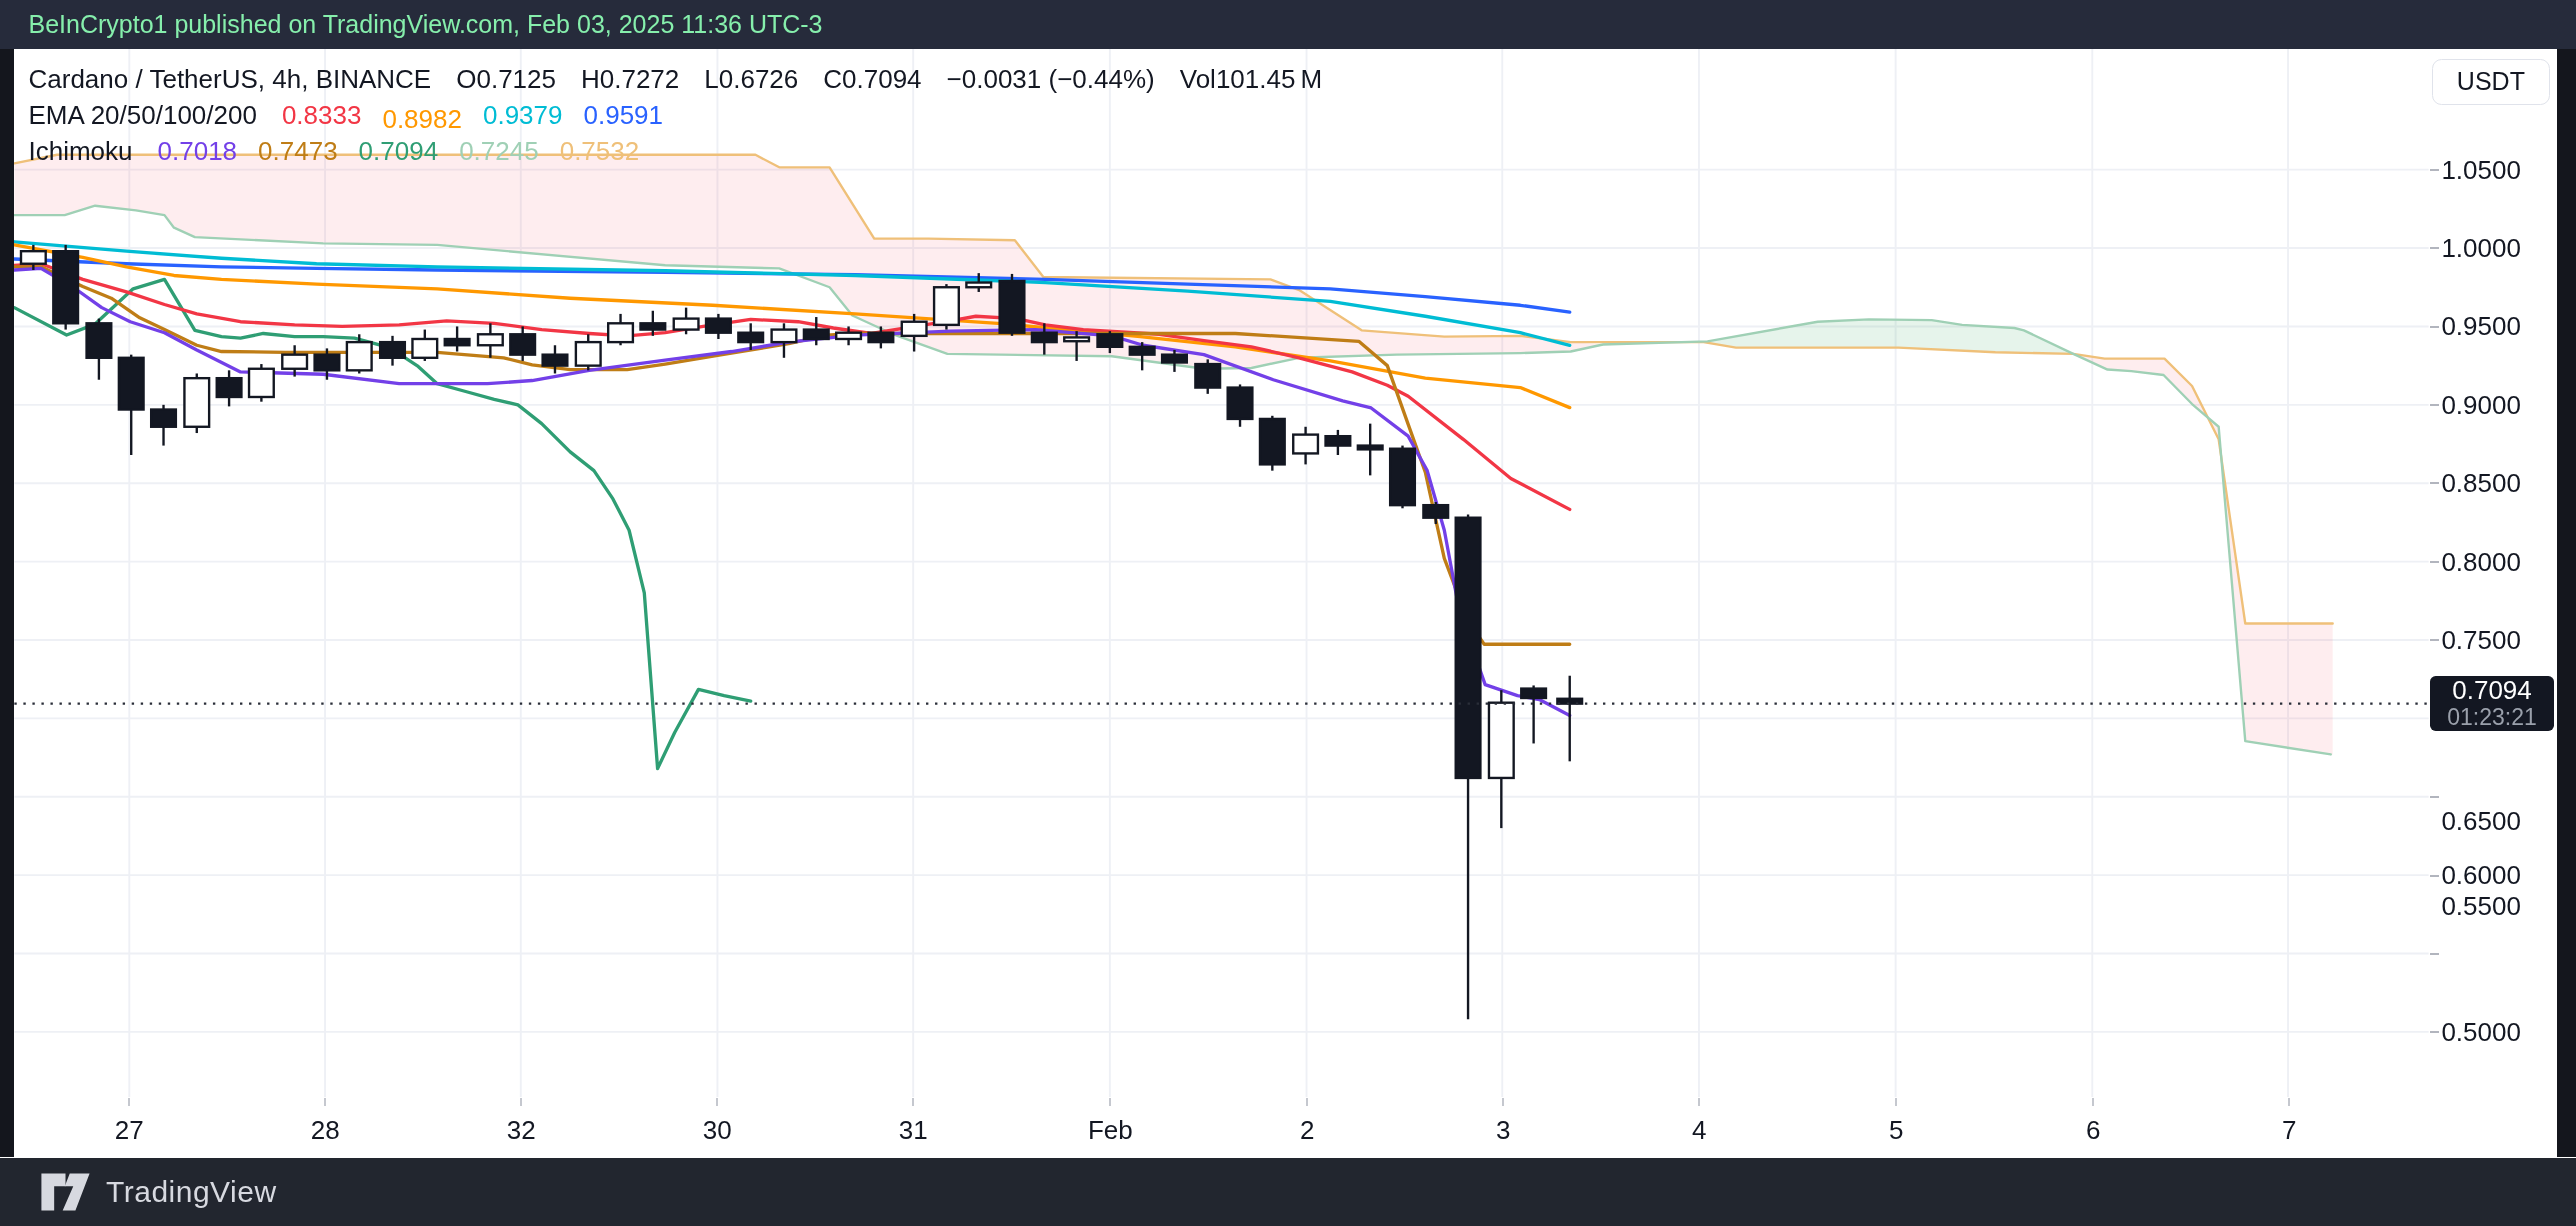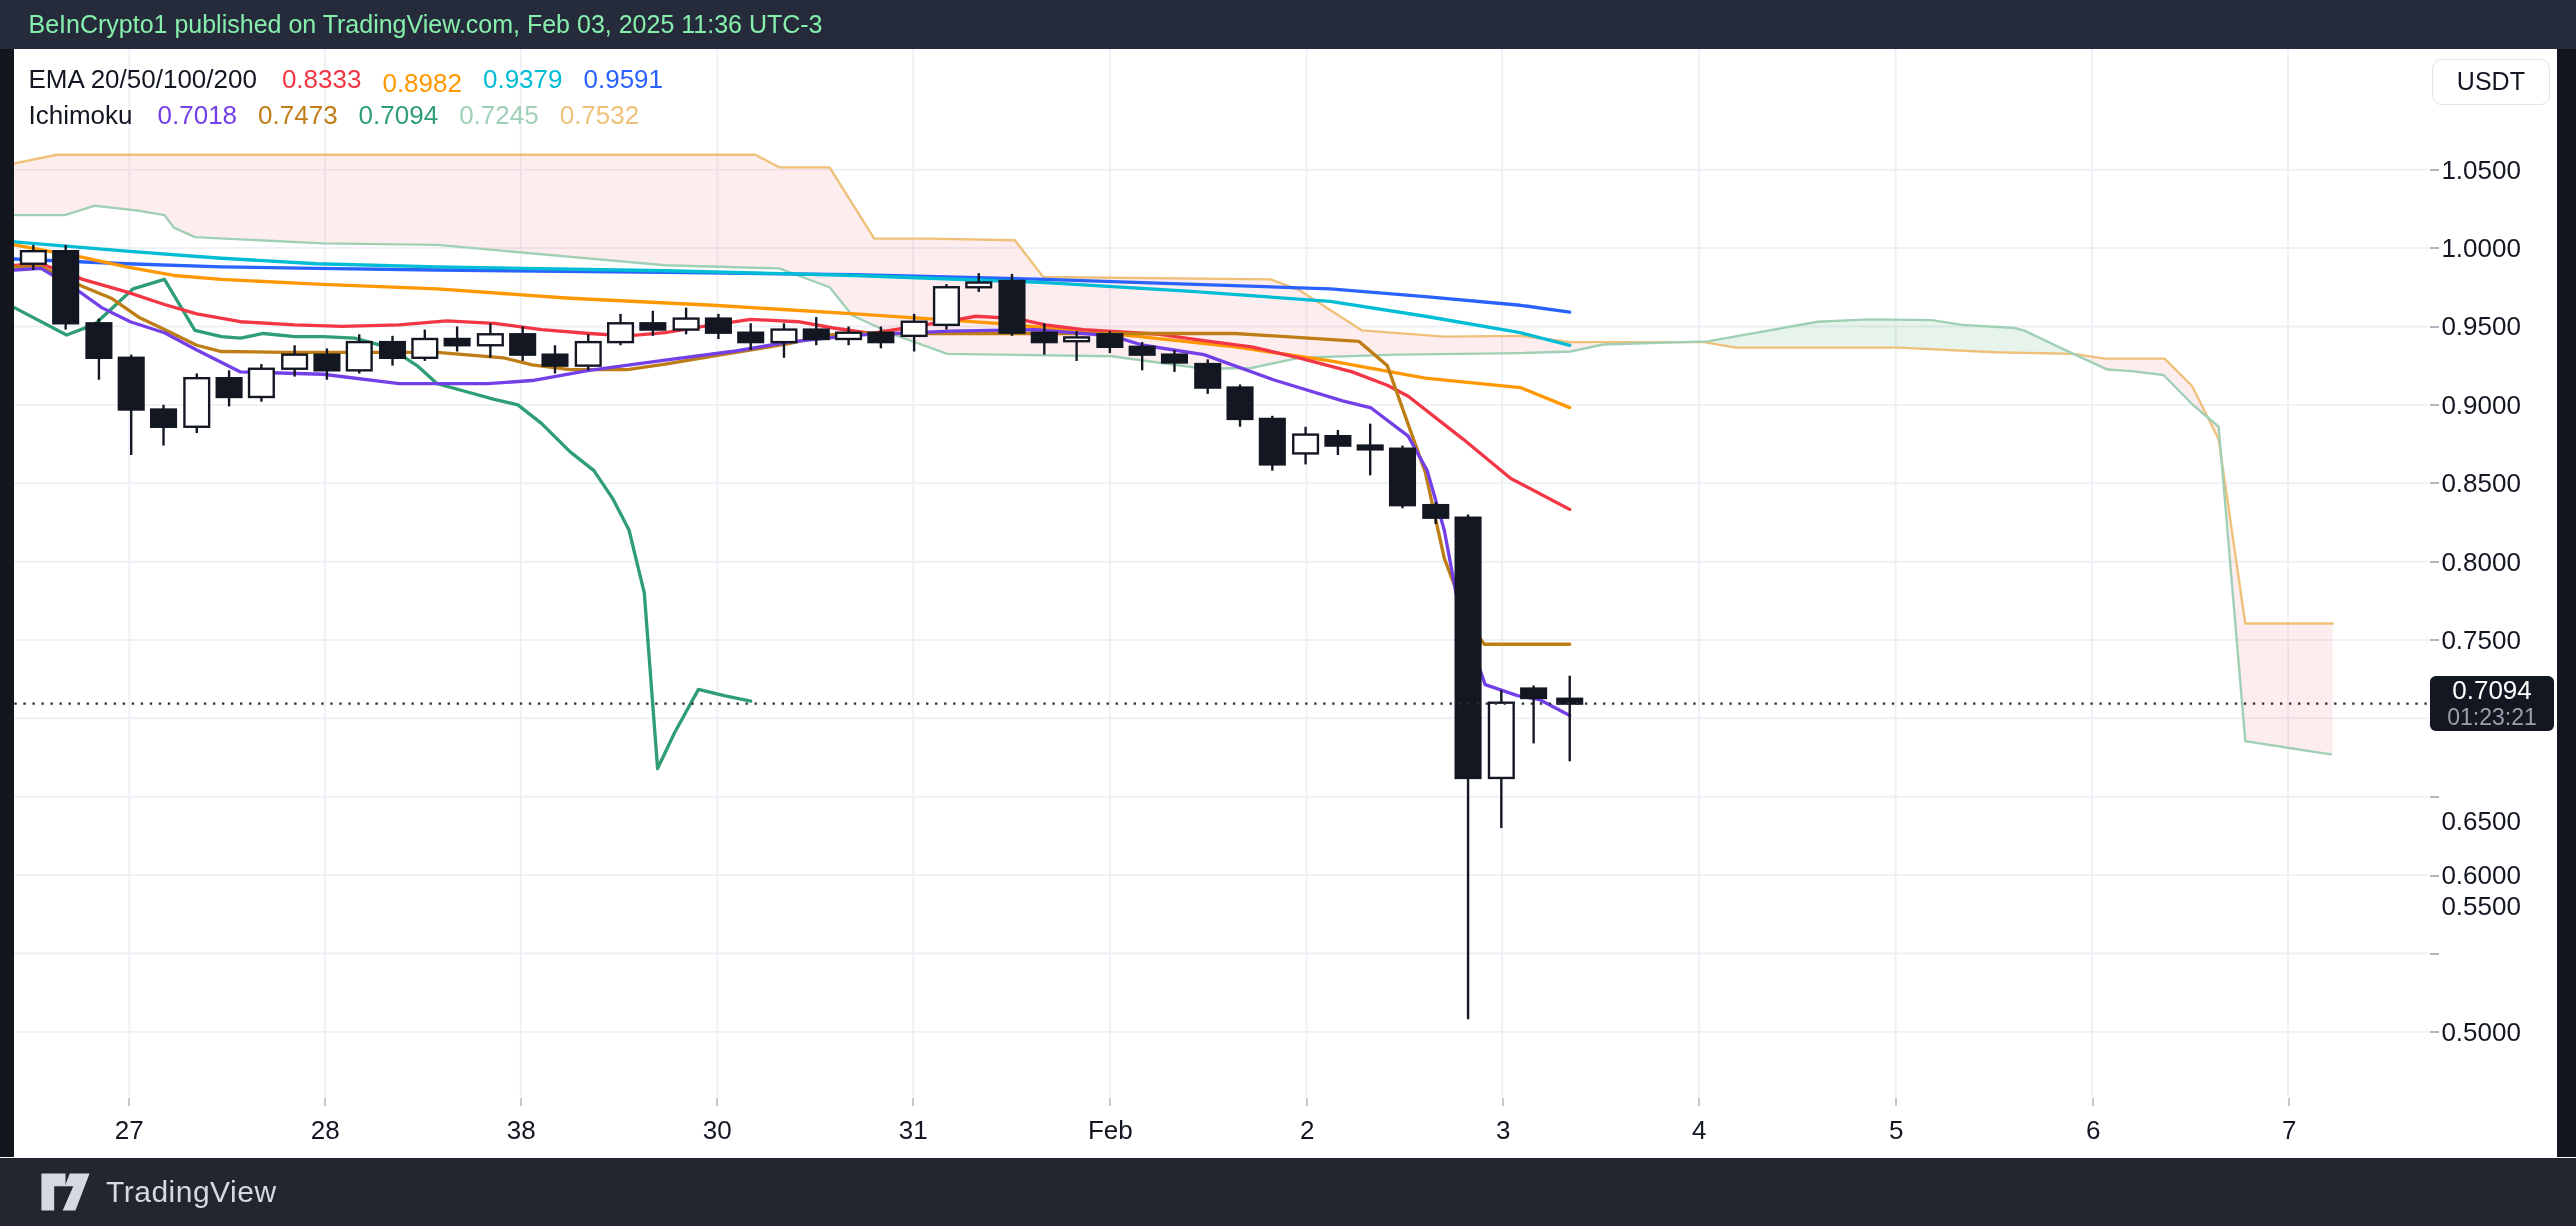--- a/index.html
+++ b/index.html
@@ -176,20 +176,21 @@
       <line x1="1580" y1="726.8000000000001" x2="1580" y2="872.0000000000001" stroke="#131722" stroke-width="2.5"></line>
       <rect x="1567" y="740.0000000000001" width="26" height="79.19999999999993" fill="#ffffff" stroke="#131722" stroke-width="2.5"></rect>
       <line x1="1614" y1="721.8500000000001" x2="1614" y2="782.9" stroke="#131722" stroke-width="2.5"></line>
       <rect x="1601" y="725.1500000000001" width="26" height="9.900000000000091" fill="#131722" stroke="#131722" stroke-width="2.5"></rect>
       <line x1="1652" y1="711.6200000000001" x2="1652" y2="801.7100000000002" stroke="#131722" stroke-width="2.5"></line>
       <rect x="1639" y="735.875" width="26" height="5.115000000000009" fill="#131722" stroke="#131722" stroke-width="2.5"></rect>
       <line x1="15" y1="740.99" x2="2556" y2="740.99" stroke="#2a2e39" stroke-width="2.5" stroke-dasharray="2.5 7"></line>
     </svg></div>
 
 <div class="legend">
+  <div class="lrow" id="legend-row1"><span class="tok">Cardano / TetherUS, 4h, BINANCE</span><span class="tok">O0.7125</span><span class="tok">H0.7272</span><span class="tok">L0.6726</span><span class="tok">C0.7094</span><span class="tok">−0.0031 (−0.44%)</span><span class="tok">Vol101.45 M</span></div>
   <div class="lrow" id="legend-row2">
     <span class="tok">EMA 20/50/100/200</span>
   <span class="val" style="color: rgb(242, 54, 69);">0.8333</span><span class="val" style="color: rgb(255, 152, 0); margin-top: 8px;">0.8982</span><span class="val" style="color: rgb(0, 188, 212);">0.9379</span><span class="val" style="color: rgb(41, 98, 255);">0.9591</span></div>
   <div class="lrow" id="legend-row3">
     <span class="tok">Ichimoku</span>
   <span class="val" style="color: rgb(115, 64, 232);">0.7018</span><span class="val" style="color: rgb(191, 125, 22);">0.7473</span><span class="val" style="color: rgb(47, 158, 116);">0.7094</span><span class="val" style="color: rgb(159, 208, 181);">0.7245</span><span class="val" style="color: rgb(239, 192, 121);">0.7532</span></div>
 </div>
 
 <div class="price-axis" id="price-axis">
   <div class="currency-btn">USDT</div>
@@ -219,21 +220,21 @@
     <div class="pstub" style="top: 904px;"></div>
     <div class="plabel" style="top: 968px;">0.5000</div>
     <div class="pstub" style="top: 982px;"></div>
   </div>
 
 <div class="time-axis" id="time-axis">
     <div class="tlabel" style="left: 115px;">27</div>
     <div class="tstub" style="left: 115px;"></div>
     <div class="tlabel" style="left: 311px;">28</div>
     <div class="tstub" style="left: 311px;"></div>
-    <div class="tlabel" style="left: 507px;">38</div>
+    <div class="tlabel" style="left: 507px;">32</div>
     <div class="tstub" style="left: 507px;"></div>
     <div class="tlabel" style="left: 703px;">30</div>
     <div class="tstub" style="left: 703px;"></div>
     <div class="tlabel" style="left: 899px;">31</div>
     <div class="tstub" style="left: 899px;"></div>
     <div class="tlabel bold" style="left: 1096px;">Feb</div>
     <div class="tstub" style="left: 1096px;"></div>
     <div class="tlabel" style="left: 1293px;">2</div>
     <div class="tstub" style="left: 1293px;"></div>
     <div class="tlabel" style="left: 1489px;">3</div>

